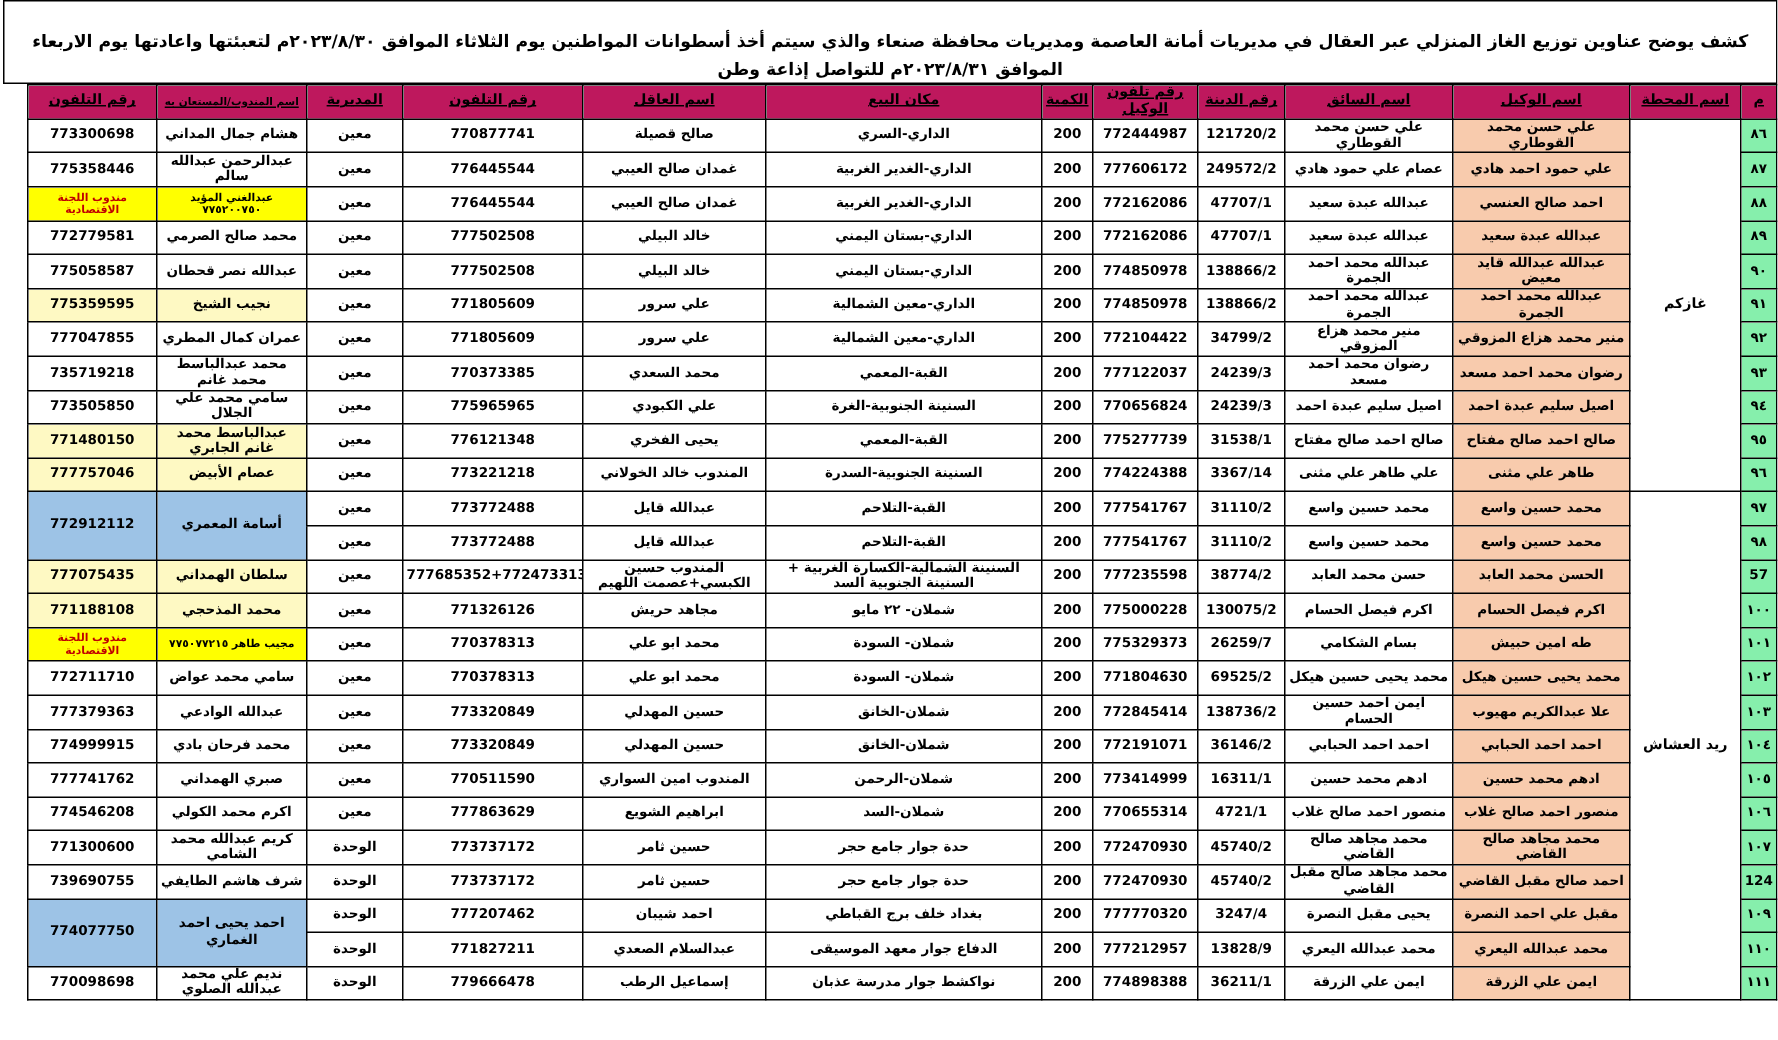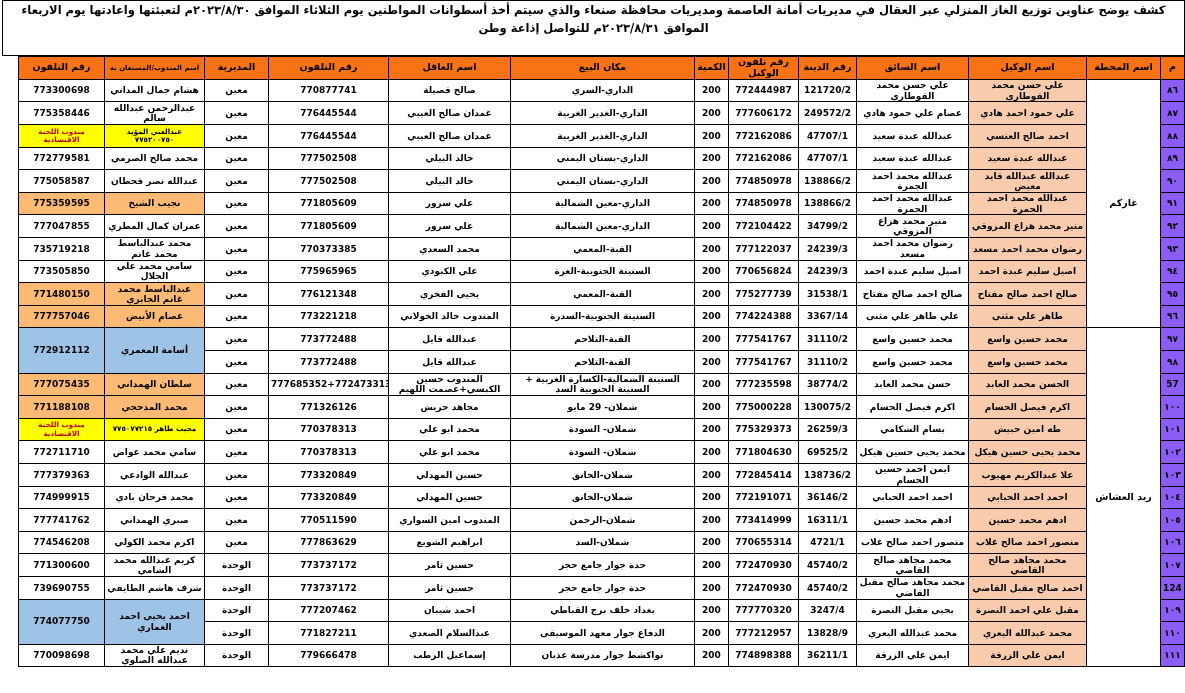--- a/index.html
+++ b/index.html
@@ -7,43 +7,43 @@
     width:1185px;height:693px;background:#ffffff;
     font-family:"DejaVu Sans","Liberation Sans",sans-serif;
     direction:rtl;
   }
   .sheet{width:1185px;}
   .title-block{
     box-sizing:border-box;
     width:1183px;
     border:1.5px solid #000;
     height:56px;
-    display:flex;justify-content:center;
+    display:flex;flex-direction:column;justify-content:flex-end;
     text-align:center;font-weight:bold;font-size:11.5px;line-height:1.6;
     color:#000;
   }
   table{
     border-collapse:collapse;table-layout:fixed;
     width:1166px;
     margin-right:0;margin-left:auto;
     margin-top:0;
   }
   th,td{
     border:1px solid #000;
     font-weight:bold;text-align:center;vertical-align:middle;
     padding:0 2px;color:#000;overflow:hidden;
     line-height:1.15;
   }
-  th{background:#f97316;font-size:9.5px;height:16px;}
+  th{background:#be185d;font-size:9.5px;height:16px;text-decoration:underline;}
   th.small-h{font-size:7px;margin-left:29px;}
   td{font-size:9px;height:21.6px;}
-  .col-n{background:#8b5cf6;}
+  .col-n{background:#86efac;}
   .col-agent{background:#F8CBAD;}
   .col-station{background:#ffffff;font-size:9.5px;}
-  .hl-orange{background:#fdba74;}
+  .hl-orange{background:#fef9c3;}
   .hl-yellow{background:#FFFF00;}
   .hl-blue{background:#9DC3E6;}
   .tiny{font-size:7.2px;}
   .red{color:#C00000;margin-top:36px;}
   td.ltr{direction:ltr;}
 </style>
 </head>
 <body>
 
 <div class="sheet">
@@ -281,32 +281,32 @@
           <td rowspan="1" class="hl-orange">سلطان الهمداني</td>
           <td class="ltr hl-orange" rowspan="1">777075435</td>
         </tr>
         <tr>
           <td class="col-n">١٠٠</td>
           <td class="col-agent">اكرم فيصل الحسام</td>
           <td>اكرم فيصل الحسام</td>
           <td class="ltr">130075/2</td>
           <td class="ltr">775000228</td>
           <td class="ltr">200</td>
-          <td>شملان- 29 مايو</td>
+          <td>شملان- ٢٢ مايو</td>
           <td>مجاهد حريش</td>
           <td class="ltr">771326126</td>
           <td>معين</td>
           <td rowspan="1" class="hl-orange">محمد المذحجي</td>
           <td class="ltr hl-orange" rowspan="1">771188108</td>
         </tr>
         <tr>
           <td class="col-n">١٠١</td>
           <td class="col-agent">طه امين حبيش</td>
           <td>بسام الشكامي</td>
-          <td class="ltr">26259/3</td>
+          <td class="ltr">26259/7</td>
           <td class="ltr">775329373</td>
           <td class="ltr">200</td>
           <td>شملان- السودة</td>
           <td>محمد ابو علي</td>
           <td class="ltr">770378313</td>
           <td>معين</td>
           <td rowspan="1" class="hl-yellow tiny">مجيب طاهر ٧٧٥٠٧٧٢١٥</td>
           <td rowspan="1" class="hl-yellow tiny red">مندوب اللجنة الاقتصادية</td>
         </tr>
         <tr>

